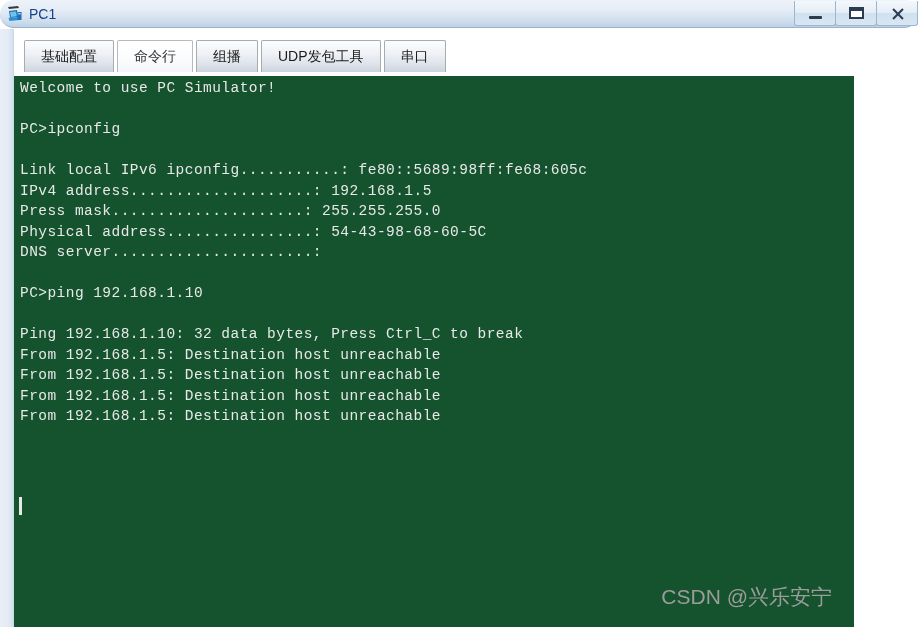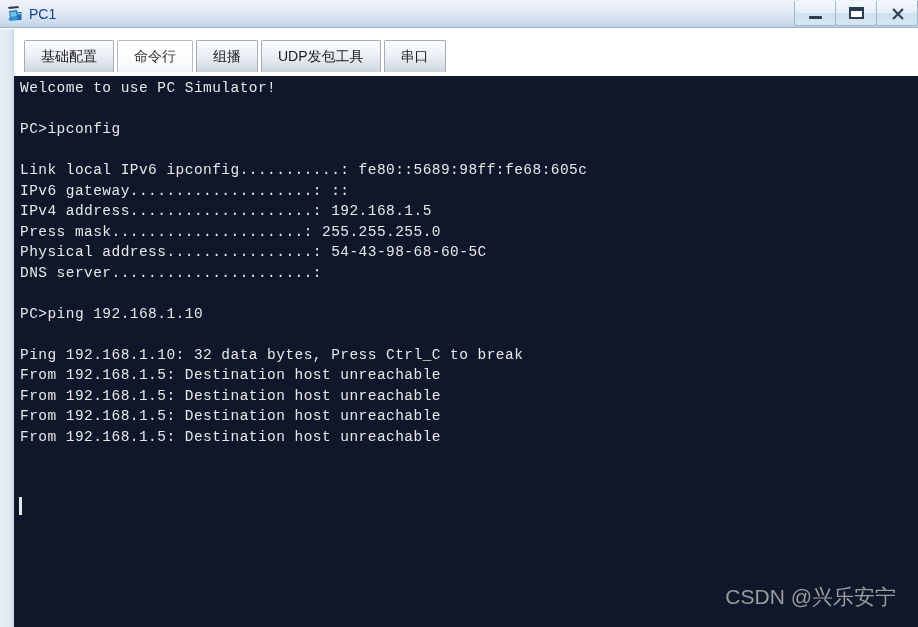--- a/index.html
+++ b/index.html
@@ -24,20 +24,21 @@
 
   
   #titlebar {
     position: absolute;
     left: 0; top: 0;
     width: 918px;
     height: 28px;
     background: linear-gradient(to bottom, #eef2f9 0%, #e4ecf6 38%, #cfdeed 78%, #bed2e4 100%);
     border-bottom: 1px solid #9ab3cb;
     box-sizing: border-box;
+    border-radius: 14px;
   }
   #title-left {
     position: absolute;
     left: 6px; top: 0;
     height: 28px;
     display: flex;
     align-items: center;
     gap: 5px;
   }
   .pc-icon {
@@ -164,24 +165,25 @@
     background: linear-gradient(to bottom, #ffffff 0%, #fbfcfd 55%, #f3f6f9 100%);
     border-color: #b5bac0;
     color: #333333;
   }
 
   
   #terminal {
     position: absolute;
     left: 14px;
     top: 47px;
-    width: 904px;
+    width: 808px;
     height: 551px;
-    background: #0f172a;
+    background: #14532d;
     overflow: hidden;
+    padding-left: 32px;
   }
   #term-inner {
     position: absolute;
     left: 6px;
     top: 2px;
     right: 0;
     bottom: 0;
   }
   .term-line {
     font-family: "Liberation Mono", "DejaVu Sans Mono", monospace;
@@ -271,21 +273,20 @@
       </div>
     </div>
 
     <div id="terminal">
       <div id="term-inner">
           <div class="term-line">Welcome to use PC Simulator!</div>
           <div class="term-line blank"> </div>
           <div class="term-line">PC&gt;ipconfig</div>
           <div class="term-line blank"> </div>
           <div class="term-line">Link local IPv6 ipconfig...........: fe80::5689:98ff:fe68:605c</div>
-          <div class="term-line">IPv6 gateway....................: ::</div>
           <div class="term-line">IPv4 address....................: 192.168.1.5</div>
           <div class="term-line">Press mask.....................: 255.255.255.0</div>
           <div class="term-line">Physical address................: 54-43-98-68-60-5C</div>
           <div class="term-line">DNS server......................:</div>
           <div class="term-line blank"> </div>
           <div class="term-line">PC&gt;ping 192.168.1.10</div>
           <div class="term-line blank"> </div>
           <div class="term-line">Ping 192.168.1.10: 32 data bytes, Press Ctrl_C to break</div>
           <div class="term-line">From 192.168.1.5: Destination host unreachable</div>
           <div class="term-line">From 192.168.1.5: Destination host unreachable</div>

